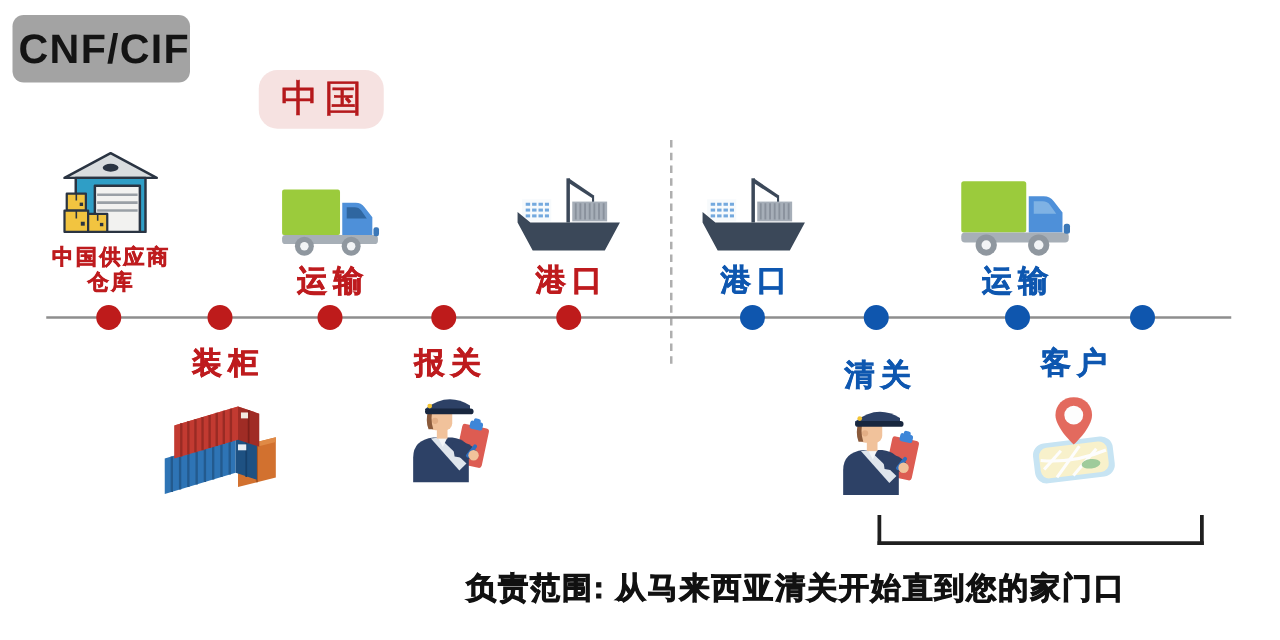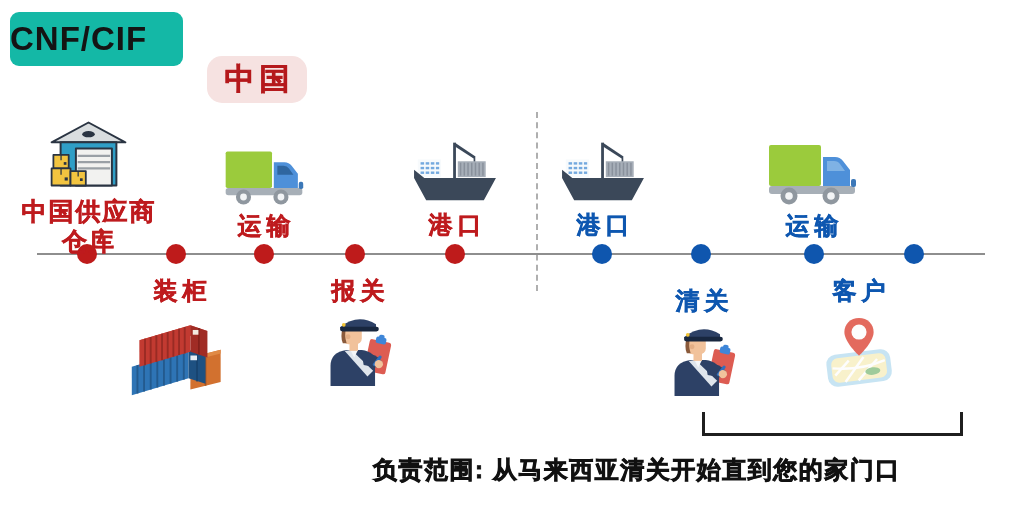--- a/index.html
+++ b/index.html
@@ -2,50 +2,50 @@
 <html><head>
 <meta charset="utf-8">
 <style>
   html,body { margin:0; padding:0; background:#fff; }
   .canvas {
     position:relative; width:1024px; height:512px; background:#FFFFFF;
     overflow:hidden; font-family:"Liberation Sans","DejaVu Sans",sans-serif;
   }
   
   .brand-badge {
-    position:absolute; left:10px; top:12px; width:173px; height:54px;
-    background:#14b8a6; border-radius:9px; display:flex; align-items:center;
-    justify-content:flex-start;
+    position:absolute; left:10px; top:12px; width:142px; height:54px;
+    background:#a3a3a3; border-radius:9px; display:flex; align-items:center;
+    justify-content:flex-end;
   }
   .brand-badge span {
     font-size:33px; font-weight:900; color:#141414; letter-spacing:1px;
   }
   
   .region-badge {
     position:absolute; border-radius:15px; display:flex; align-items:center;
-    justify-content:center; font-weight:700; font-size:30px;
+    justify-content:center; font-weight:400; font-size:30px;
   }
   .region-badge span { -webkit-text-stroke:0.5px currentColor; }
   .china-badge { left:207px; top:56px; width:95px; height:47px; background:#F6E2E1; color:#B5191C; letter-spacing:5px; padding-left:5px; }
   .malaysia-badge { left:697px; top:56px; width:166px; height:47px; background:#D8E6F7; color:#1358B5; letter-spacing:4px; padding-left:4px; }
   
   .divider { position:absolute; left:536px; top:112px; height:179px; width:0; border-left:2px dashed #AFAFAF; }
   .timeline-line { position:absolute; left:37px; top:253px; width:948px; height:2px; background:#8E8E8E; }
   .dot { position:absolute; top:244px; width:20px; height:20px; border-radius:50%; }
   .dot.red  { background:#BE1B1B; }
   .dot.blue { background:#0F56AE; }
   
   .stage { position:absolute; display:flex; flex-direction:column; align-items:center; transform:translateX(-50%); }
   .stage-label {
     font-weight:800; text-align:center; white-space:pre-line; line-height:1.2;
     letter-spacing:5px; padding-left:5px; font-size:24px; -webkit-text-stroke:0.5px currentColor;
   }
   .stage.cn .stage-label { color:#BE1B1E; }
   .stage.my .stage-label { color:#0E57B0; }
-  .stage-label.small { font-size:25px; letter-spacing:2px; padding-left:2px; }
+  .stage-label.small { font-size:17px; letter-spacing:2px; padding-left:2px; }
   .stage .icon { display:block; line-height:0; }
   .above .icon { margin-bottom:6px; }
   .below .icon { margin-top:6px; }
   
   .bracket {
     position:absolute; left:702px; top:412px; width:255px; height:21px;
     border:3px solid #1F1F1F; border-top:none;
   }
   .bottom-note {
     position:absolute; left:373px; top:454px; font-size:24px; font-weight:900;

